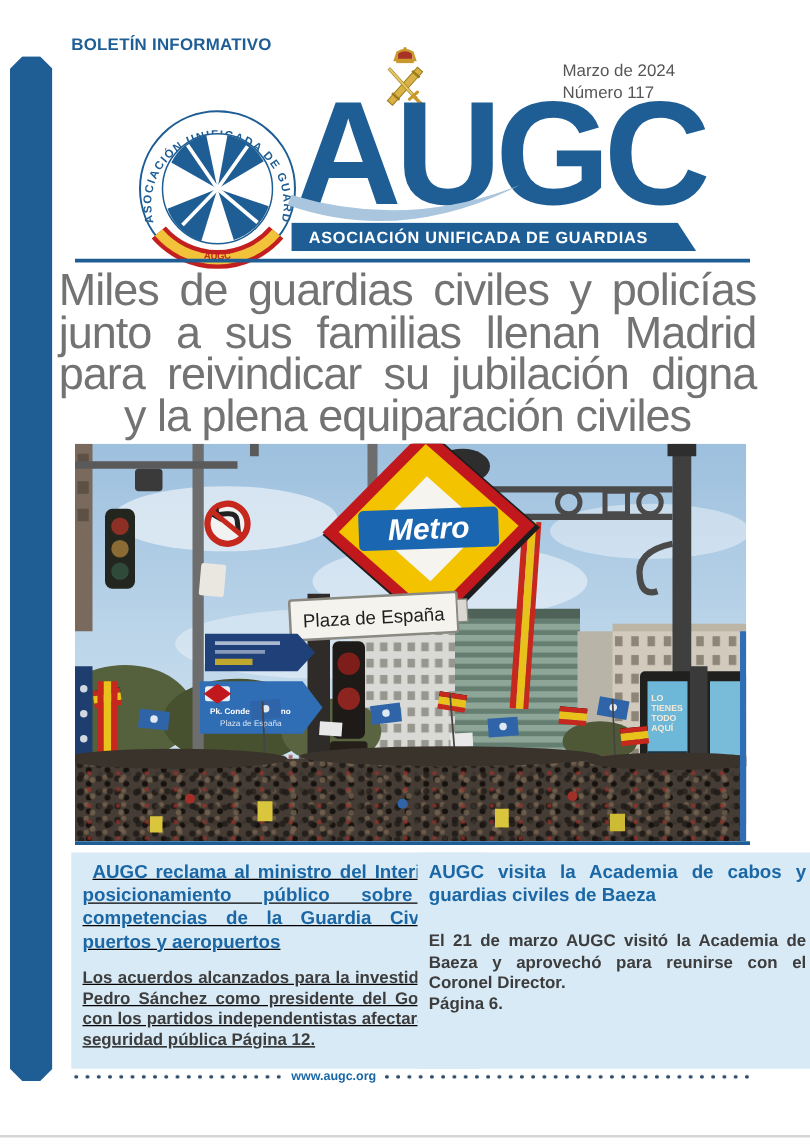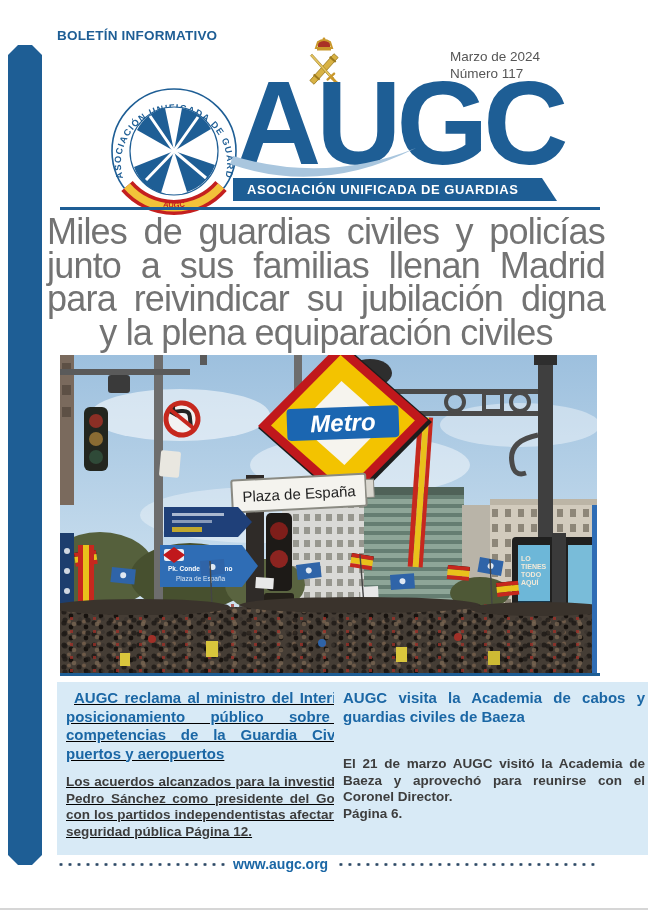--- a/index.html
+++ b/index.html
@@ -37,30 +37,30 @@
   
   .photo{position:absolute;left:60px;top:355px;width:537px;height:318px;}
 
   
   .panel{position:absolute;top:682px;height:173px;background:#d8eaf6;box-sizing:border-box;padding:7px 9px 6px 9px;}
   .panel-left{left:57px;width:328px;text-decoration:underline;}
   .panel-right{left:334px;width:320px;}
   .story-head{color:#1b67a5;font-size:15px;font-weight:bold;line-height:18.5px;text-align:justify;text-align-last:left;}
   .panel-left .story-head{text-indent:8px;}
   .story-body{color:#3d3d3d;font-size:13.5px;font-weight:bold;line-height:16.5px;text-align:justify;text-align-last:left;margin-top:11px;}
-  .panel-right .story-body{margin-top:30px;}
+  .panel-right .story-body{margin-top:19px;}
   .story-page{color:#3d3d3d;font-size:13.5px;font-weight:bold;}
 
   
   .footer{position:absolute;left:57px;top:856px;width:543px;display:flex;align-items:center;}
   .dots{height:5px;background-image:radial-gradient(circle,#2e4a66 1.3px,transparent 1.6px);
     background-size:9px 5px;background-position:center;}
   .dots-left{flex:0 0 170px;margin-right:6px;}
   .dots-right{flex:1;margin-left:6px;}
-  .site-url{color:#1b67a5;font-size:14px;font-weight:bold;}
+  .site-url{color:#1b67a5;font-size:10px;font-weight:bold;}
 
   .bottom-hairline{position:absolute;left:0;top:908px;width:648px;height:2px;background:#d6d6d6;}
 </style>
 </head>
 <body>
 
 <div class="page">
 
   <div class="sidebar-bar"></div>
 

